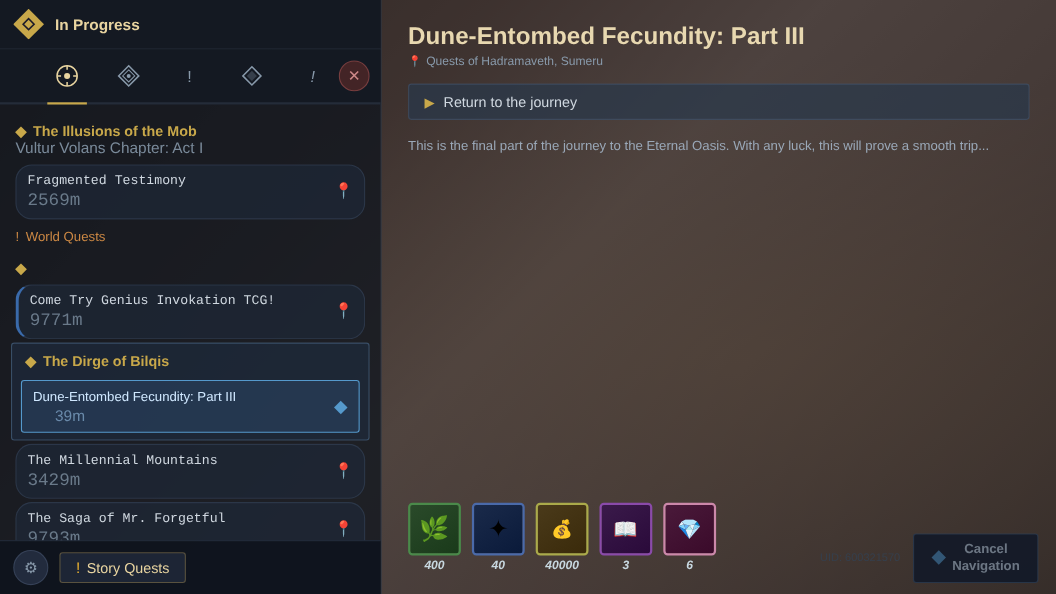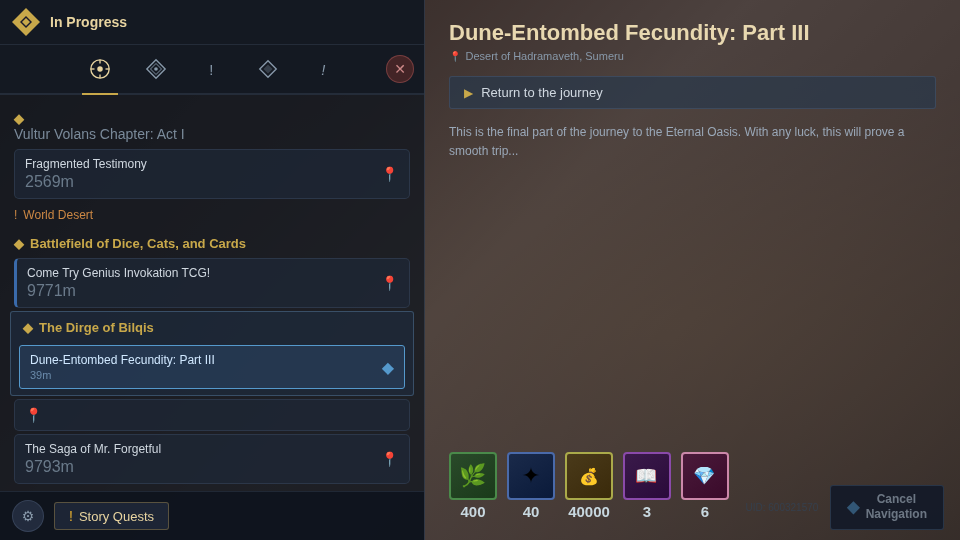--- a/index.html
+++ b/index.html
@@ -29,21 +29,21 @@
     
     .main-panel {
       position: absolute;
       inset: 0;
       display: flex;
       z-index: 1;
     }
 
     
     .left-panel {
-      width: 425px;
+      width: 347px;
       background: rgba(15, 20, 30, 0.88);
       display: flex;
       flex-direction: column;
       border-right: 1px solid rgba(100, 120, 150, 0.3);
     }
 
     
     .header {
       display: flex;
       align-items: center;
@@ -144,26 +144,27 @@
     }
     .story-item-sub {
       color: #7a8a9a;
       font-size: 14px;
     }
 
     .quest-sub-item {
       margin: 3px 14px;
       background: rgba(30,40,55,0.7);
       border: 1px solid rgba(80,100,130,0.3);
-      border-radius: 5px;
+      border-radius: 15px;
       padding: 7px 10px;
       display: flex;
       justify-content: space-between;
       align-items: center;
       cursor: pointer;
+      font-family: Liberation Mono, monospace;
     }
     .quest-sub-item .qname {
       color: #d0d8e0;
       font-size: 12px;
       font-weight: 500;
     }
     .quest-sub-item .qdist {
       color: #6a7a8a;
       font-size: 16px;
       margin-top: 2px;
@@ -210,22 +211,23 @@
       justify-content: space-between;
       align-items: center;
     }
     .selected-quest-item .qname {
       color: #d0e8ff;
       font-size: 12px;
       font-weight: 500;
     }
     .selected-quest-item .qdist {
       color: #6a8aaa;
-      font-size: 11px;
+      font-size: 14px;
       margin-top: 2px;
+      margin-left: 20px;
     }
     .selected-quest-item .qicon {
       color: #5599cc;
       font-size: 16px;
     }
 
     
     .bottom-bar-left {
       display: flex;
       align-items: center;
@@ -364,22 +366,23 @@
     .reward-icon.purple {
       background: linear-gradient(145deg, #3a1a4a, #2a0a3a);
       border-color: #8a4aaa;
     }
     .reward-icon.pink {
       background: linear-gradient(145deg, #4a1a3a, #3a0a2a);
       border-color: #cc88aa;
     }
     .reward-count {
       color: #c8d8e0;
-      font-size: 15px;
+      font-size: 11px;
       font-weight: 600;
+      font-style: italic;
     }
 
     
     .bottom-bar-right {
       position: absolute;
       bottom: 10px;
       right: 16px;
       display: flex;
       align-items: center;
       gap: 12px;
@@ -481,40 +484,40 @@
       <div class="close-btn header-close">
         <span>✕</span>
       </div>
     </div>
 
     <div class="quest-list">
 
       <div class="story-item">
         <div class="world-group-title">
           <span style="color:#c8a84a">◆</span>
+          <span>The Illusions of the Mob</span>
         </div>
         <div class="story-item-sub">Vultur Volans Chapter: Act I</div>
       </div>
       <div class="quest-sub-item">
         <div>
           <div class="qname">Fragmented Testimony</div>
           <div class="qdist">2569m</div>
         </div>
         <div class="qicon">📍</div>
       </div>
 
       <div class="section-header world">
         <span class="excl">!</span>
-        <span>World Desert</span>
+        <span>World Quests</span>
       </div>
 
       <div class="world-group-header">
         <div class="world-group-title">
           <span style="color:#c8a84a">◆</span>
-          <span>Battlefield of Dice, Cats, and Cards</span>
         </div>
       </div>
       <div class="quest-sub-item" style="border-left: 3px solid #3a6aaa; align-items: center;">
         <div>
           <div class="qname">Come Try Genius Invokation TCG!</div>
           <div class="qdist">9771m</div>
         </div>
         <div class="qicon">📍</div>
       </div>
 
@@ -527,20 +530,24 @@
         <div class="selected-quest-item">
           <div>
             <div class="qname">Dune-Entombed Fecundity: Part III</div>
             <div class="qdist">39m</div>
           </div>
           <div class="qicon">◆</div>
         </div>
       </div>
 
       <div class="quest-sub-item">
+        <div>
+          <div class="qname">The Millennial Mountains</div>
+          <div class="qdist">3429m</div>
+        </div>
         <div class="qicon">📍</div>
       </div>
       <div class="quest-sub-item">
         <div>
           <div class="qname">The Saga of Mr. Forgetful</div>
           <div class="qdist">9793m</div>
         </div>
         <div class="qicon">📍</div>
       </div>
 
@@ -554,21 +561,21 @@
         <span class="excl">!</span>
         <span>Story Quests</span>
       </div>
     </div>
   </div>
 
   <div class="right-panel">
     <div class="quest-title">Dune-Entombed Fecundity: Part III</div>
     <div class="quest-location">
       <span class="pin">📍</span>
-      <span>Desert of Hadramaveth, Sumeru</span>
+      <span>Quests of Hadramaveth, Sumeru</span>
     </div>
 
     <div class="objective-bar">
       <span class="objective-arrow">▶</span>
       <span class="objective-text">Return to the journey</span>
     </div>
 
     <div class="desc-text">This is the final part of the journey to the Eternal Oasis. With any luck, this will prove a smooth trip...</div>
 
     <div class="rewards-section">

